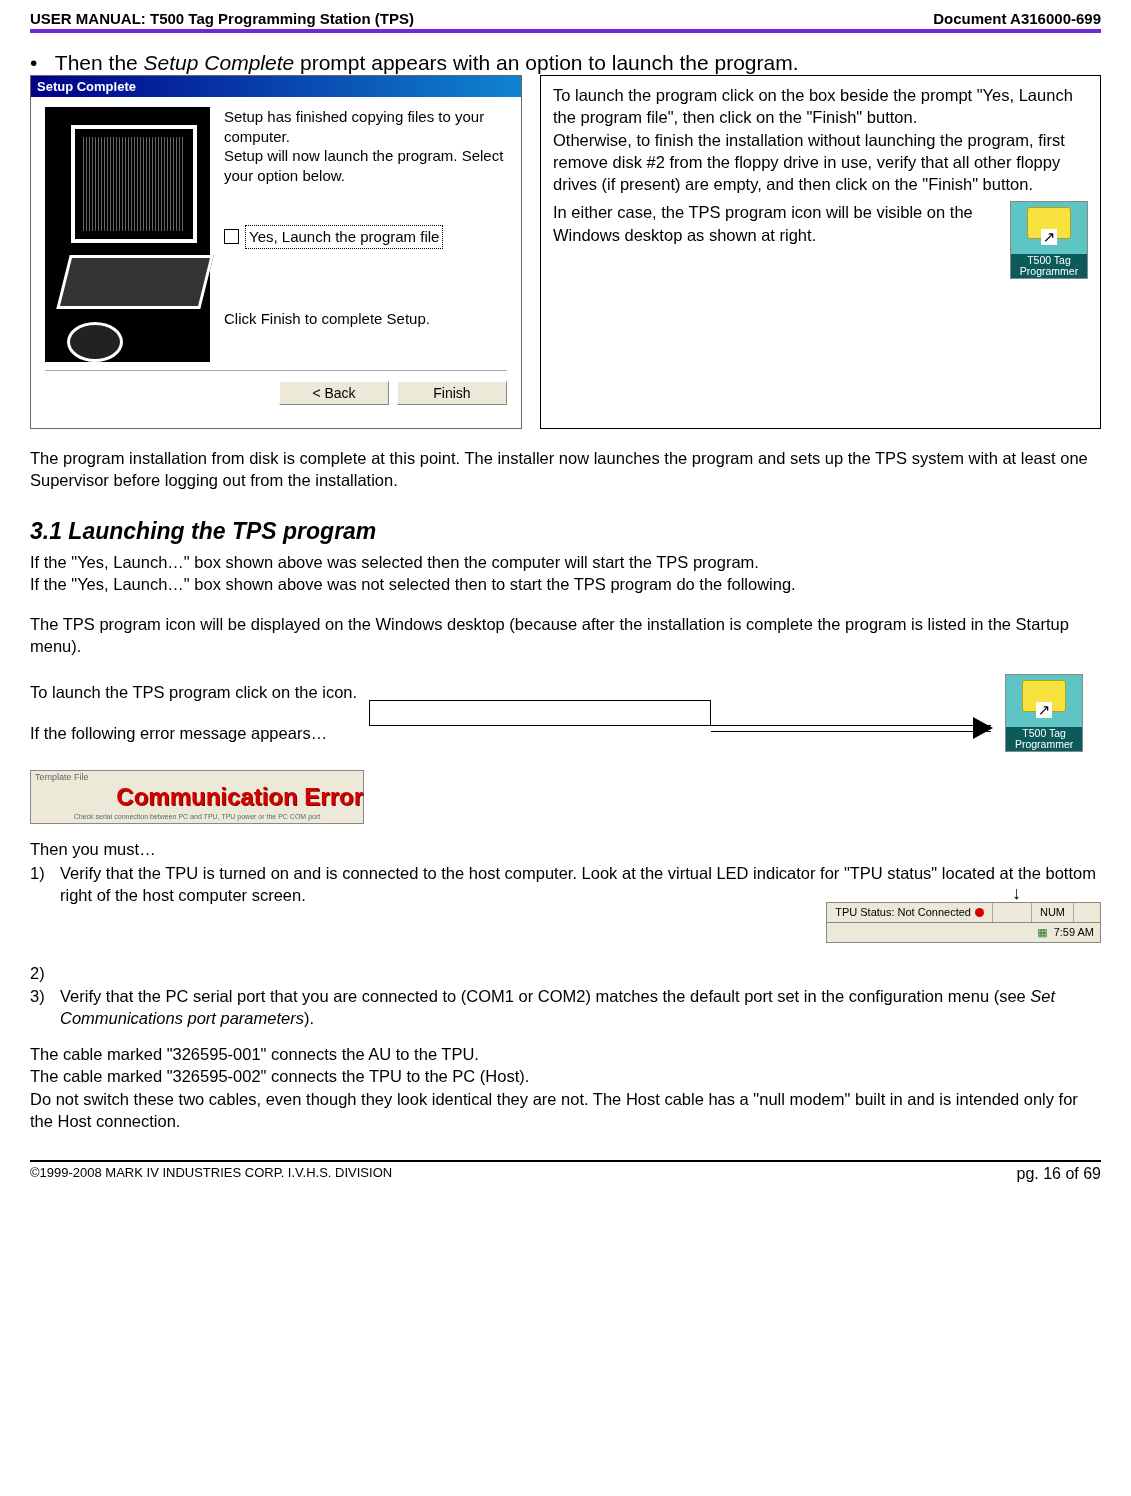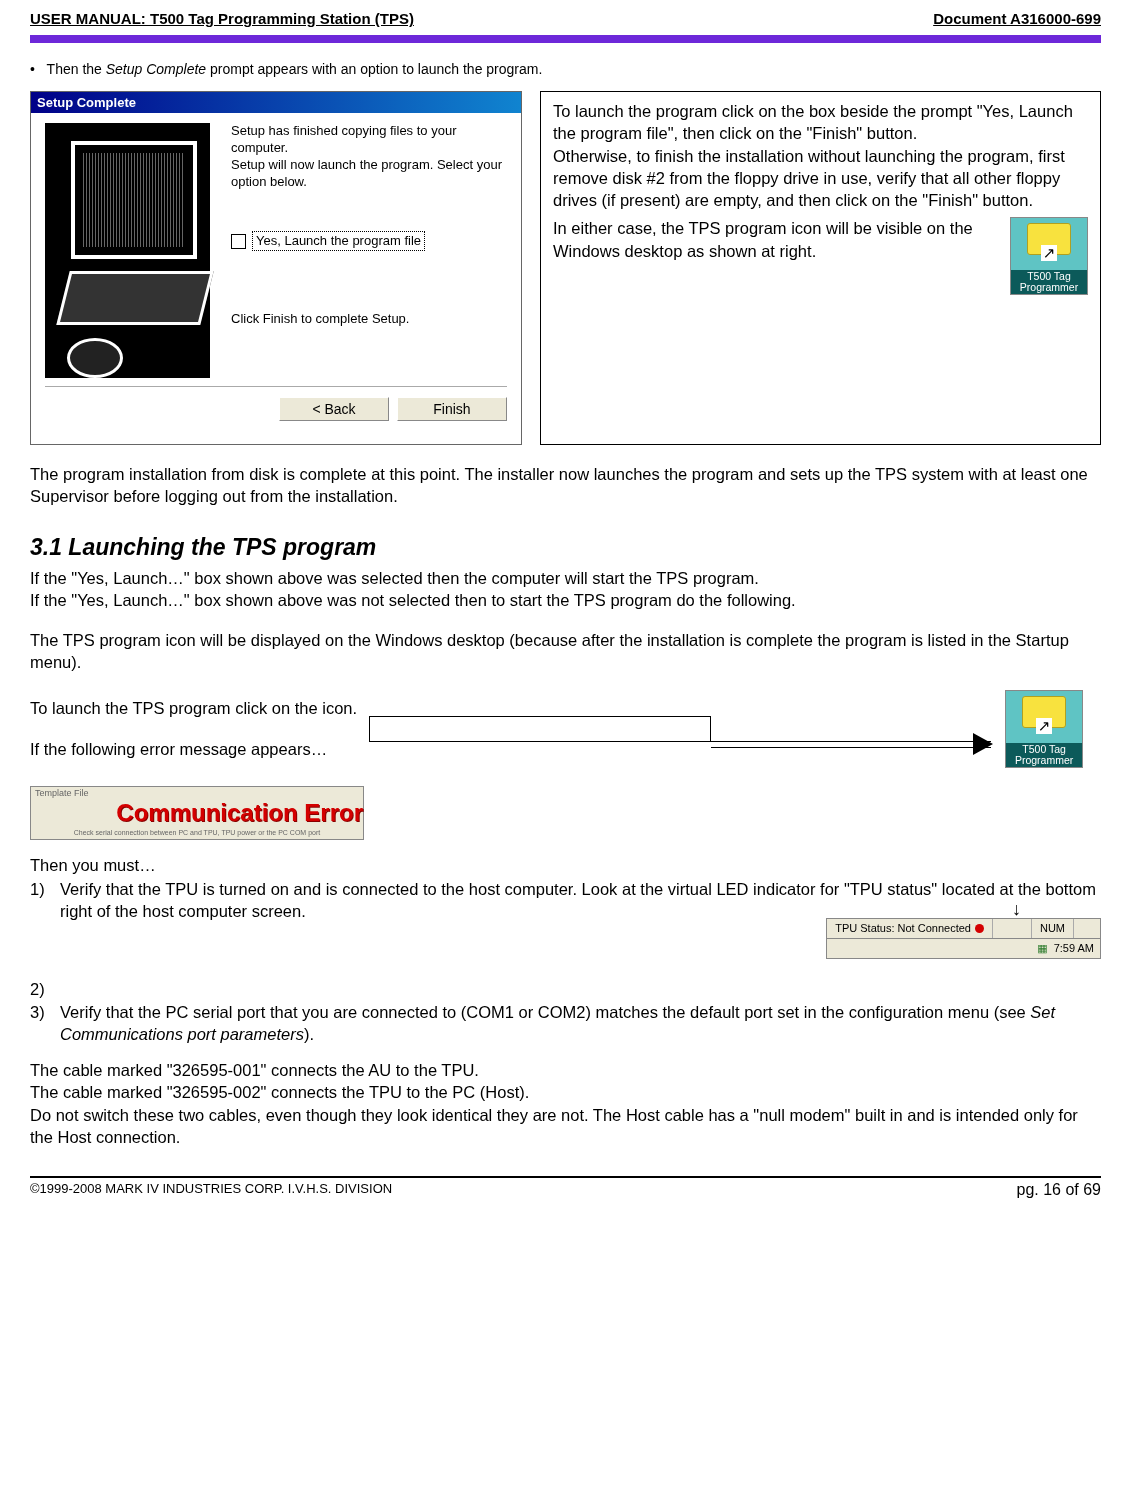--- a/index.html
+++ b/index.html
@@ -11,28 +11,26 @@
       color: black;
     }
     .page-container {
       padding: 10px 30px 5px 30px;
     }
     .header-bar {
       display: flex;
       justify-content: space-between;
       font-weight: bold;
       font-size: 15px;
-      border-bottom: 8px solid #6d28d9;
-      padding-bottom: 8px;
+      border-bottom: 4px solid #6d28d9;
+      padding-bottom: 2px;
       margin-bottom: 18px;
-      text-decoration: underline;
     }
     .bullet-line {
-      font-size: 14px;
-      margin-bottom: 14px;
+      font-size: 21px;
     }
     .two-col {
       display: flex;
       gap: 18px;
       margin-bottom: 18px;
     }
     .dialog-box {
       border: 1px solid #666;
       width: 490px;
       height: 352px;
@@ -82,24 +80,23 @@
     }
     .dialog-graphic .mouse {
       position: absolute;
       top: 215px; left: 22px;
       width: 50px; height: 34px;
       border: 3px solid #fff;
       border-radius: 50% 50% 50% 50%;
       background: #222;
     }
     .dialog-text {
-      font-size: 13px;
+      font-size: 15px;
       font-family: "MS Sans Serif", Tahoma, sans-serif;
       line-height: 1.3;
-      margin-left: 7px;
     }
     .dialog-text p { margin: 0 0 40px 0; }
     .checkbox-line {
       display: flex;
       align-items: center;
       gap: 6px;
       margin-bottom: 60px;
     }
     .checkbox-box {
       width: 13px; height: 13px;

